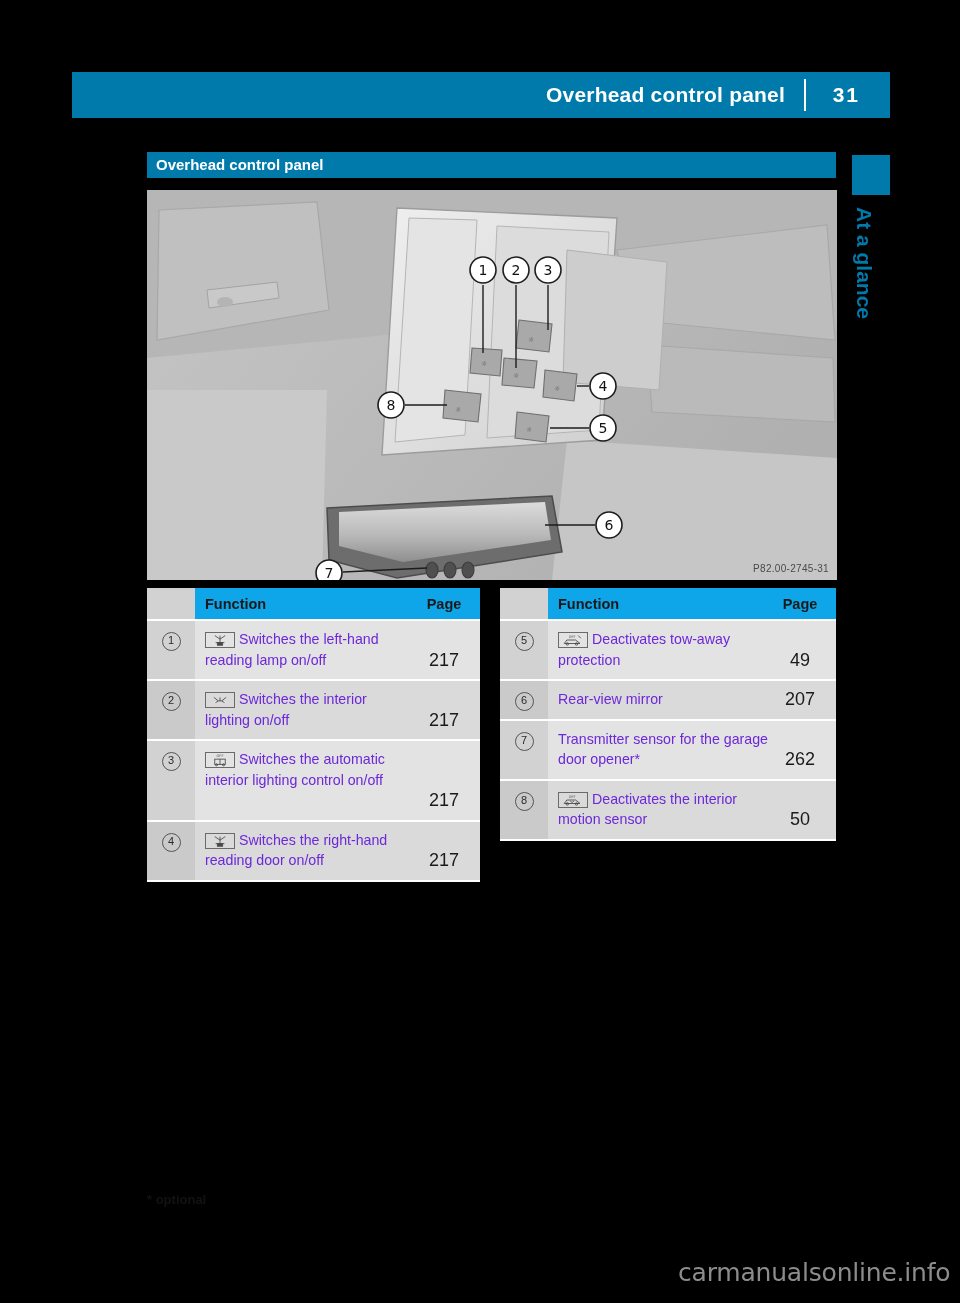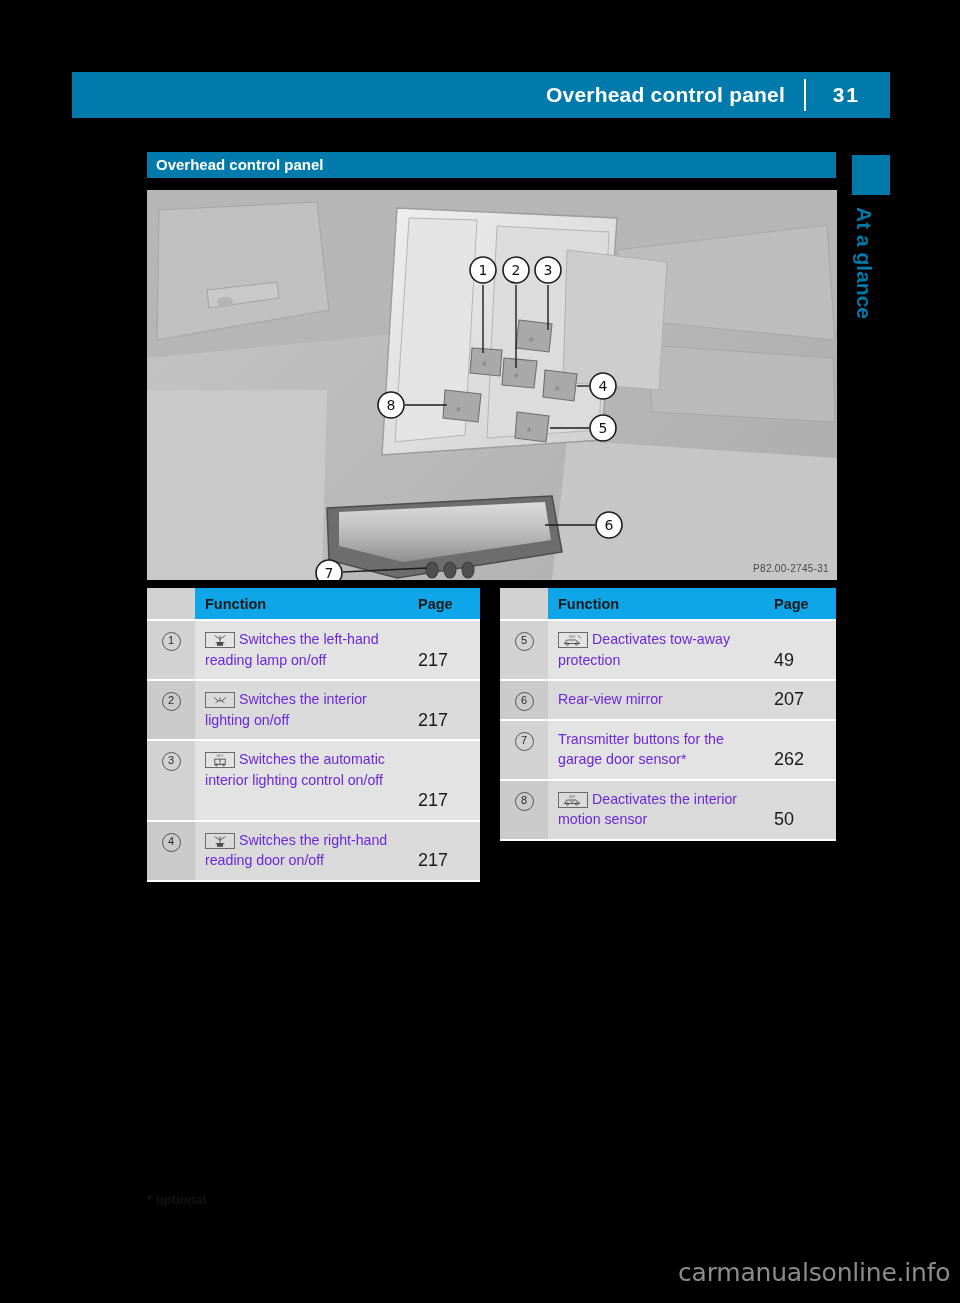--- a/index.html
+++ b/index.html
@@ -69,21 +69,21 @@
   
   .tbl{position:absolute;top:588px;border-collapse:collapse;}
   .tbl-left{left:147px;width:333px;}
   .tbl-right{left:500px;width:336px;}
   .tbl table{border-collapse:collapse;width:100%;table-layout:fixed;}
   .tbl td,.tbl th{
     vertical-align:top;padding:0;border-bottom:2px solid #ffffff;
   }
   .c-num{width:48px;background:#d2d2d2;text-align:center;}
   .c-fn{background:#e3e3e3;}
-  .c-pg{width:62px;background:#e3e3e3;text-align:left;}
+  .c-pg{width:62px;background:#e3e3e3;text-align:center;}
   tr.alt .c-num{background:#cacaca;}
   tr.alt .c-fn,tr.alt .c-pg{background:#dadada;margin-top:35px;}
   tr.hdr .c-num{background:#d2d2d2;}
   tr.hdr .c-fn,tr.hdr .c-pg{background:#0ea5e9;}
 
   .hd-txt{font-size:14.5px;font-weight:bold;color:#1a1a1a;padding:8px 0 7px 10px;}
   .hd-pg{font-size:14.5px;font-weight:bold;color:#1a1a1a;padding:8px 10px 7px 0;}
 
   .num-badge{
     display:inline-block;width:17px;height:17px;line-height:15px;
@@ -418,21 +418,21 @@
                 <span class="pg-cellinner">207</span>
               </div>
         </td>
       </tr>
 
       <tr>
         <td class="c-num">
           <span class="num-badge">7</span>
         </td>
         <td class="c-fn">
-          <div class="fn-txt"><span>Transmitter buttons for the garage door sensor*</span></div>
+          <div class="fn-txt"><span>Transmitter sensor for the garage door opener*</span></div>
         </td>
         <td class="c-pg">
           <div class="pg-txt">
                 <span class="pg-spacer">&nbsp;</span>
                 <span class="pg-cellinner">262</span>
               </div>
         </td>
       </tr>
 
       <tr class="alt">

